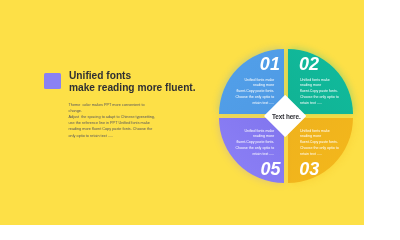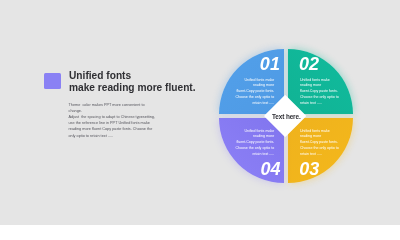--- a/index.html
+++ b/index.html
@@ -1,20 +1,20 @@
 <!DOCTYPE html>
 <html><head>
 <meta charset="utf-8">
 <title>Slide</title>
 <style>
   html,body{margin:0;padding:0;}
   body{width:400px;height:225px;background:#ffffff;overflow:hidden;
        font-family:"Liberation Sans",sans-serif;-webkit-font-smoothing:antialiased;
        filter:opacity(1);}
-  .slide{position:relative;width:400px;height:225px;background:#e5e5e5;overflow:hidden;}
+  .slide{position:relative;width:364px;height:225px;background:#fde047;overflow:hidden;}
 
   
   .accent-square{position:absolute;left:44px;top:72.5px;width:17px;height:16.8px;
      background:#8a81f4;border-radius:1.5px;}
   .headline{position:absolute;left:68.5px;top:68.8px;width:210px;
      font-size:11.8px;font-weight:bold;line-height:12.6px;color:#2f2f33;
      letter-spacing:0px;white-space:nowrap;
      transform:scaleX(0.862);transform-origin:0 0;}
   .body-copy{position:absolute;left:68.5px;top:102.2px;width:120px;
      font-size:0;line-height:0;color:#55555c;}
@@ -100,21 +100,21 @@
       <div class="num">03</div>
       <div class="qtext">
         <div>Unified fonts make</div>
         <div>reading more</div>
         <div>fluent.Copy paste fonts.</div>
         <div>Choose the only optio to</div>
         <div>retain text .....</div>
       </div>
     </div>
     <div class="quad q4">
-      <div class="num">04</div>
+      <div class="num">05</div>
       <div class="qtext">
         <div>Unified fonts make</div>
         <div>reading more</div>
         <div>fluent.Copy paste fonts.</div>
         <div>Choose the only optio to</div>
         <div>retain text .....</div>
       </div>
     </div>
     <div class="center-diamond"></div>
     <div class="center-label">Text here.</div>

